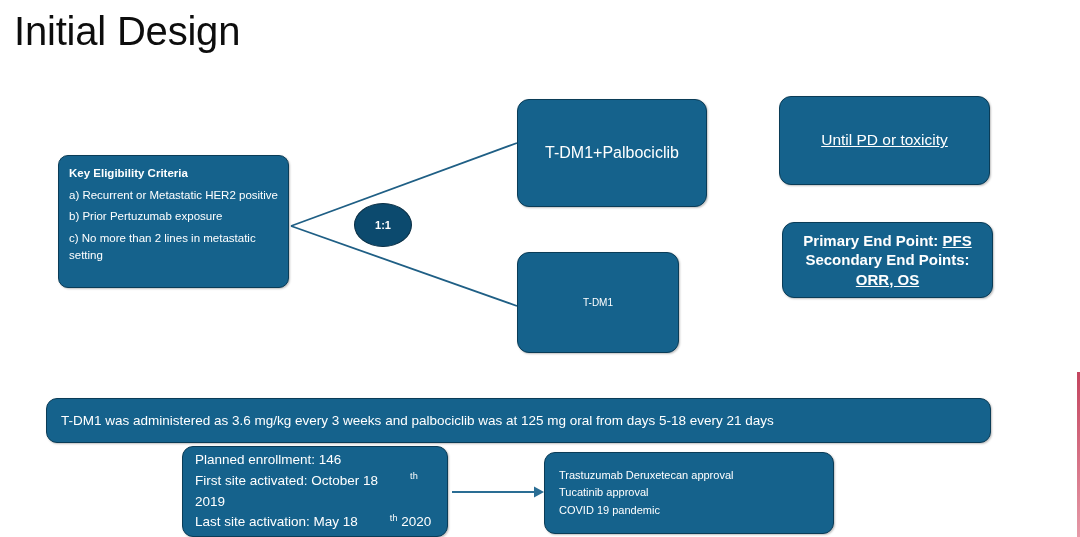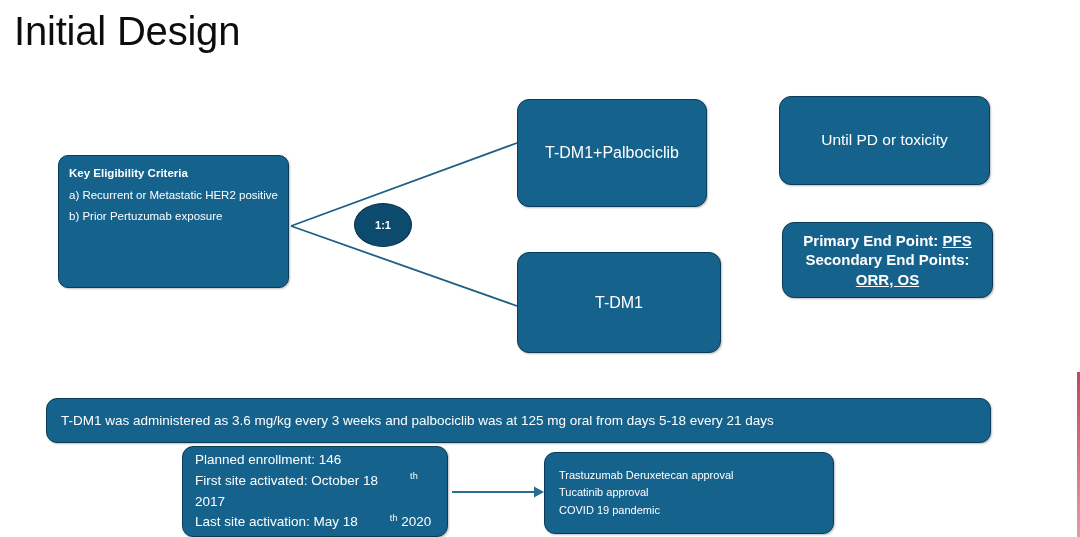--- a/index.html
+++ b/index.html
@@ -99,32 +99,33 @@
   #arm1-box {
     left: 517px;
     top: 99px;
     width: 190px;
     height: 108px;
     font-size: 16px;
   }
   #arm2-box {
     left: 517px;
     top: 252px;
-    width: 204px;
+    width: 162px;
     height: 101px;
-    font-size: 16px;
+    font-size: 10px;
   }
 
   
   #duration-box {
     left: 779px;
     top: 96px;
     width: 211px;
     height: 89px;
     font-size: 15.5px;
+    text-decoration: underline;
   }
   #endpoints-box {
     left: 782px;
     top: 222px;
     width: 211px;
     height: 76px;
     font-size: 15px;
     font-weight: bold;
     line-height: 1.3;
   }
@@ -207,20 +208,21 @@
 
     <line x1="452" y1="492" x2="534" y2="492" stroke="#2A6D94" stroke-width="2"></line>
     <polygon points="534,486.5 544,492 534,497.5" fill="#2A6D94"></polygon>
   </svg>
 
   <div class="pbox" id="elig-box">
     <div class="inner">
       <span id="elig-title">Key Eligibility Criteria</span>
       <span class="crit">a) Recurrent or Metastatic HER2 positive</span>
       <span class="crit">b) Prior Pertuzumab exposure</span>
+      <span class="crit">c) No more than 2 lines in metastatic setting</span>
     </div>
   </div>
 
   <div id="rand-node">1:1</div>
 
   <div class="pbox" id="arm1-box">
     <div class="inner">T-DM1+Palbociclib</div>
   </div>
 
   <div class="pbox" id="arm2-box">
@@ -239,21 +241,21 @@
     </div>
   </div>
 
   <div class="pbox" id="dosing-box">
     <div class="inner">T-DM1 was administered as 3.6 mg/kg every 3 weeks and palbociclib was at 125 mg oral from days 5-18 every 21 days</div>
   </div>
 
   <div class="pbox" id="enroll-box">
     <div class="inner">
       <div>Planned enrollment: 146</div>
-      <div><span>First site activated: October 18</span><sup>th</sup><span> 2017</span></div>
+      <div><span>First site activated: October 18</span><sup>th</sup><span> 2019</span></div>
       <div><span>Last site activation: May 18</span><sup>th</sup><span> 2020</span></div>
     </div>
   </div>
 
   <div class="pbox" id="events-box">
     <div class="inner">
       <div>Trastuzumab Deruxetecan approval</div>
       <div>Tucatinib approval</div>
       <div>COVID 19 pandemic</div>
     </div>

